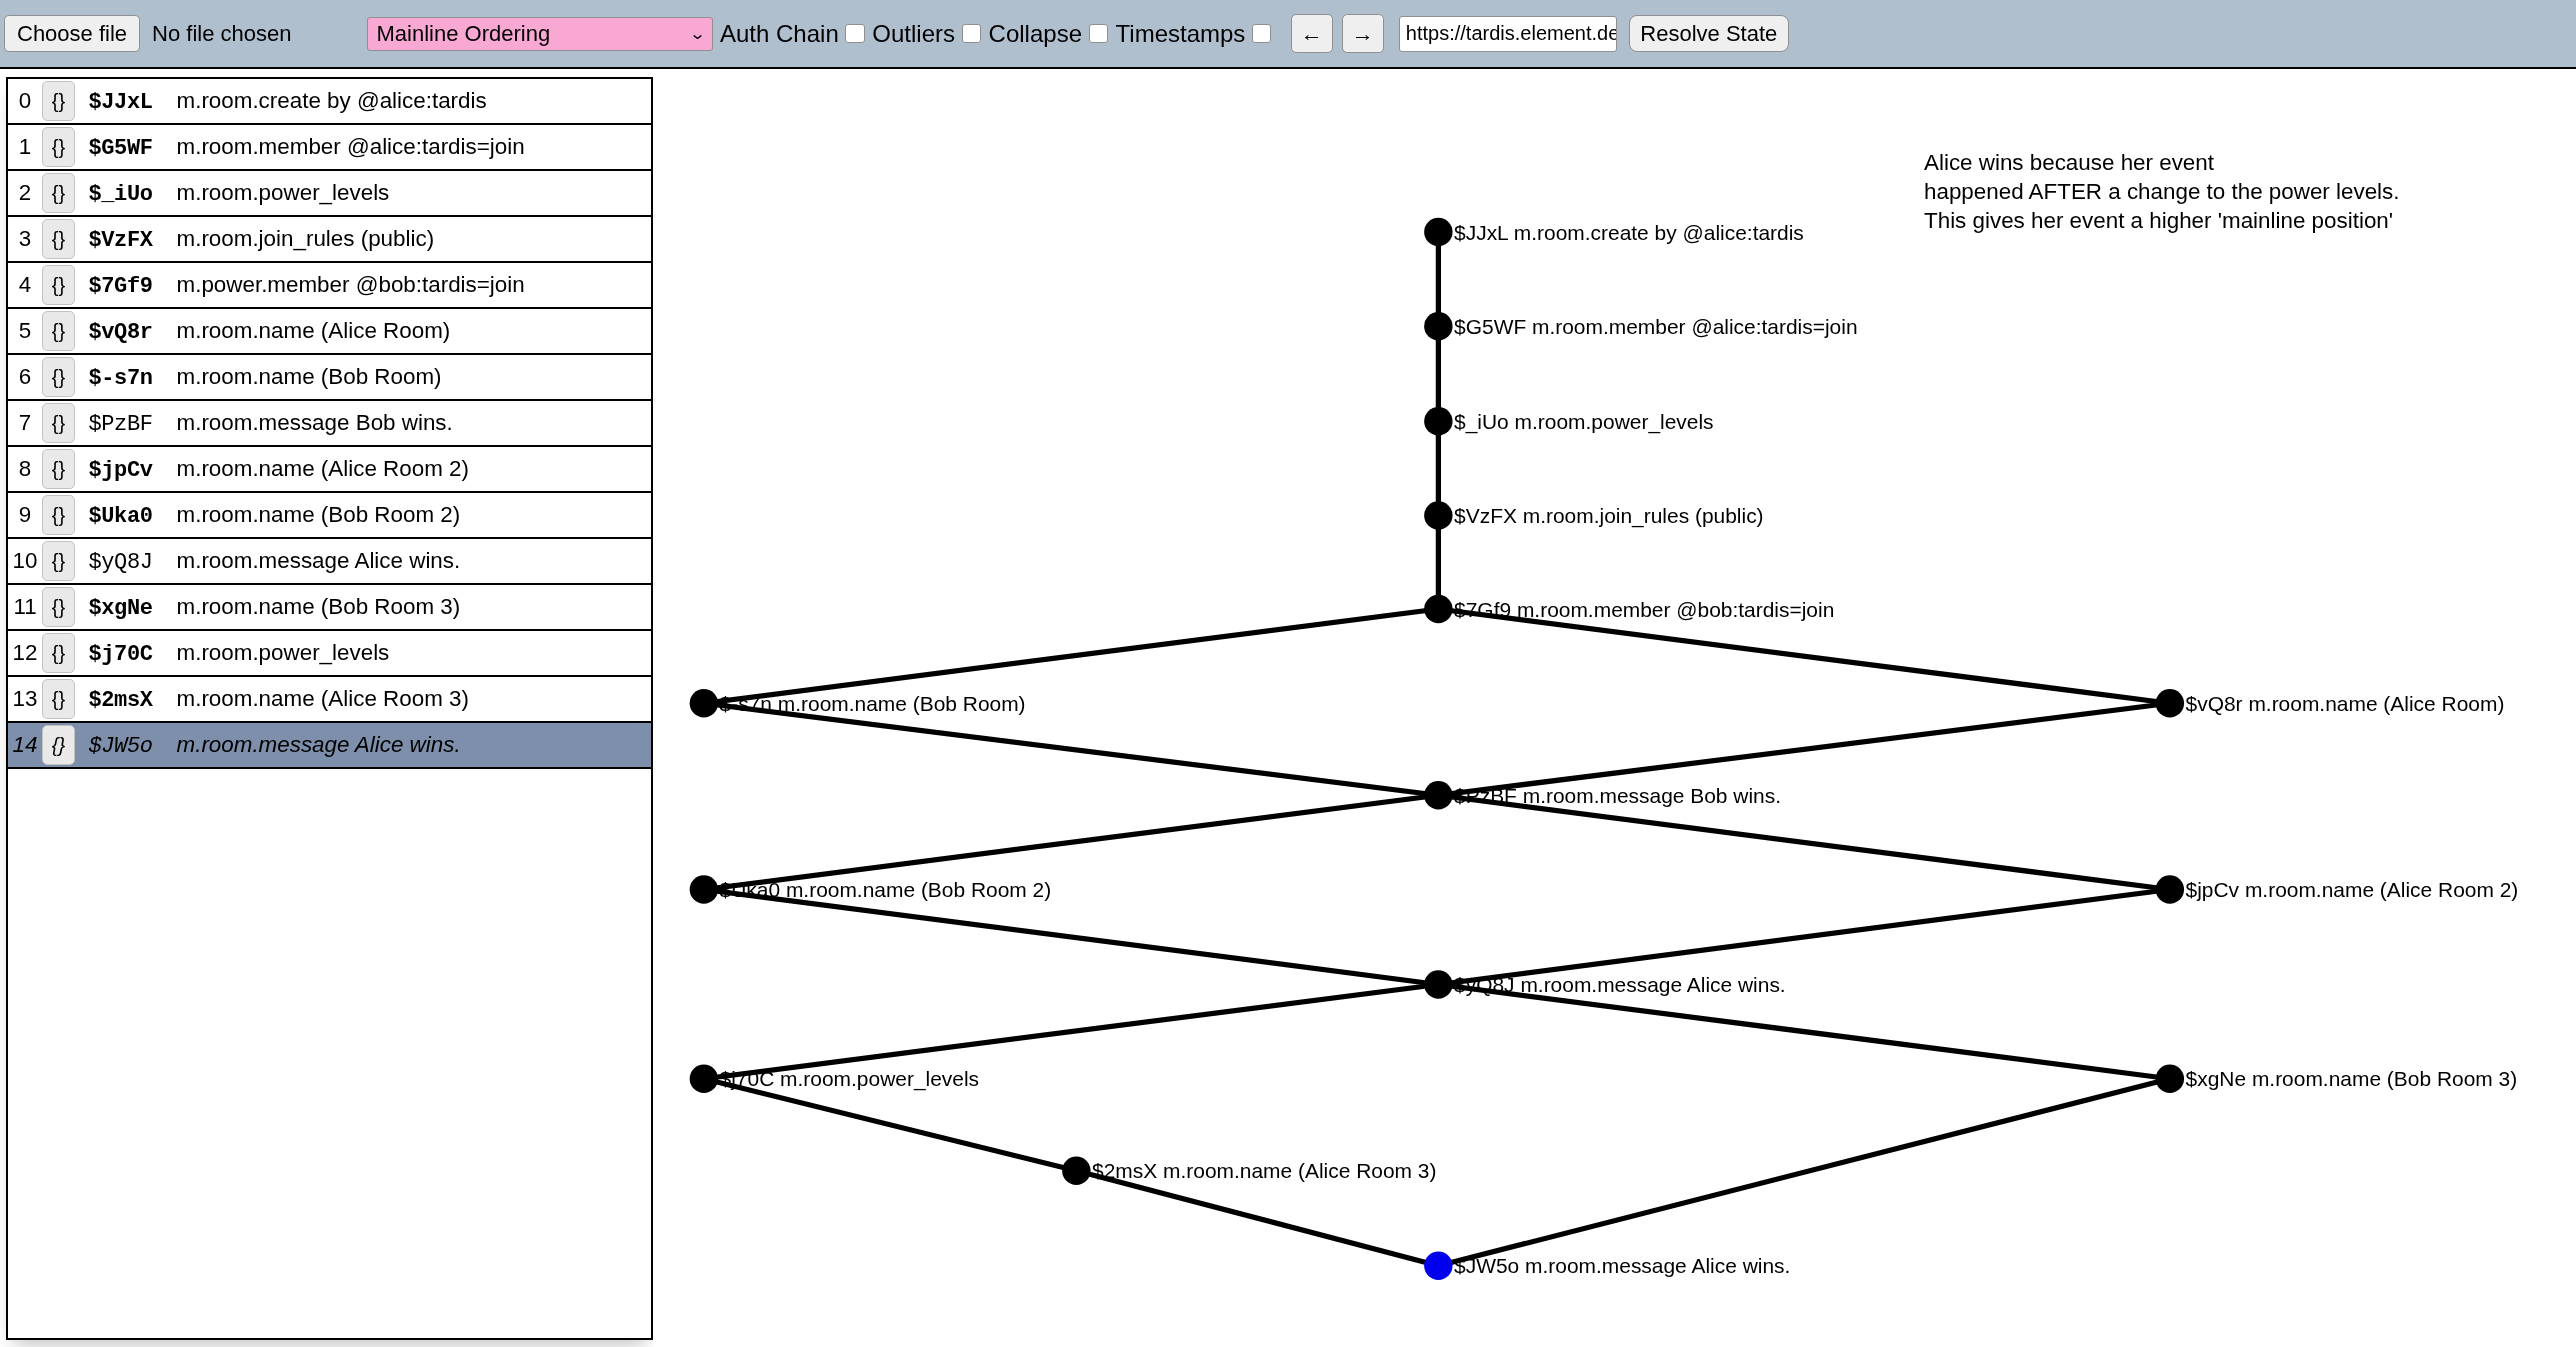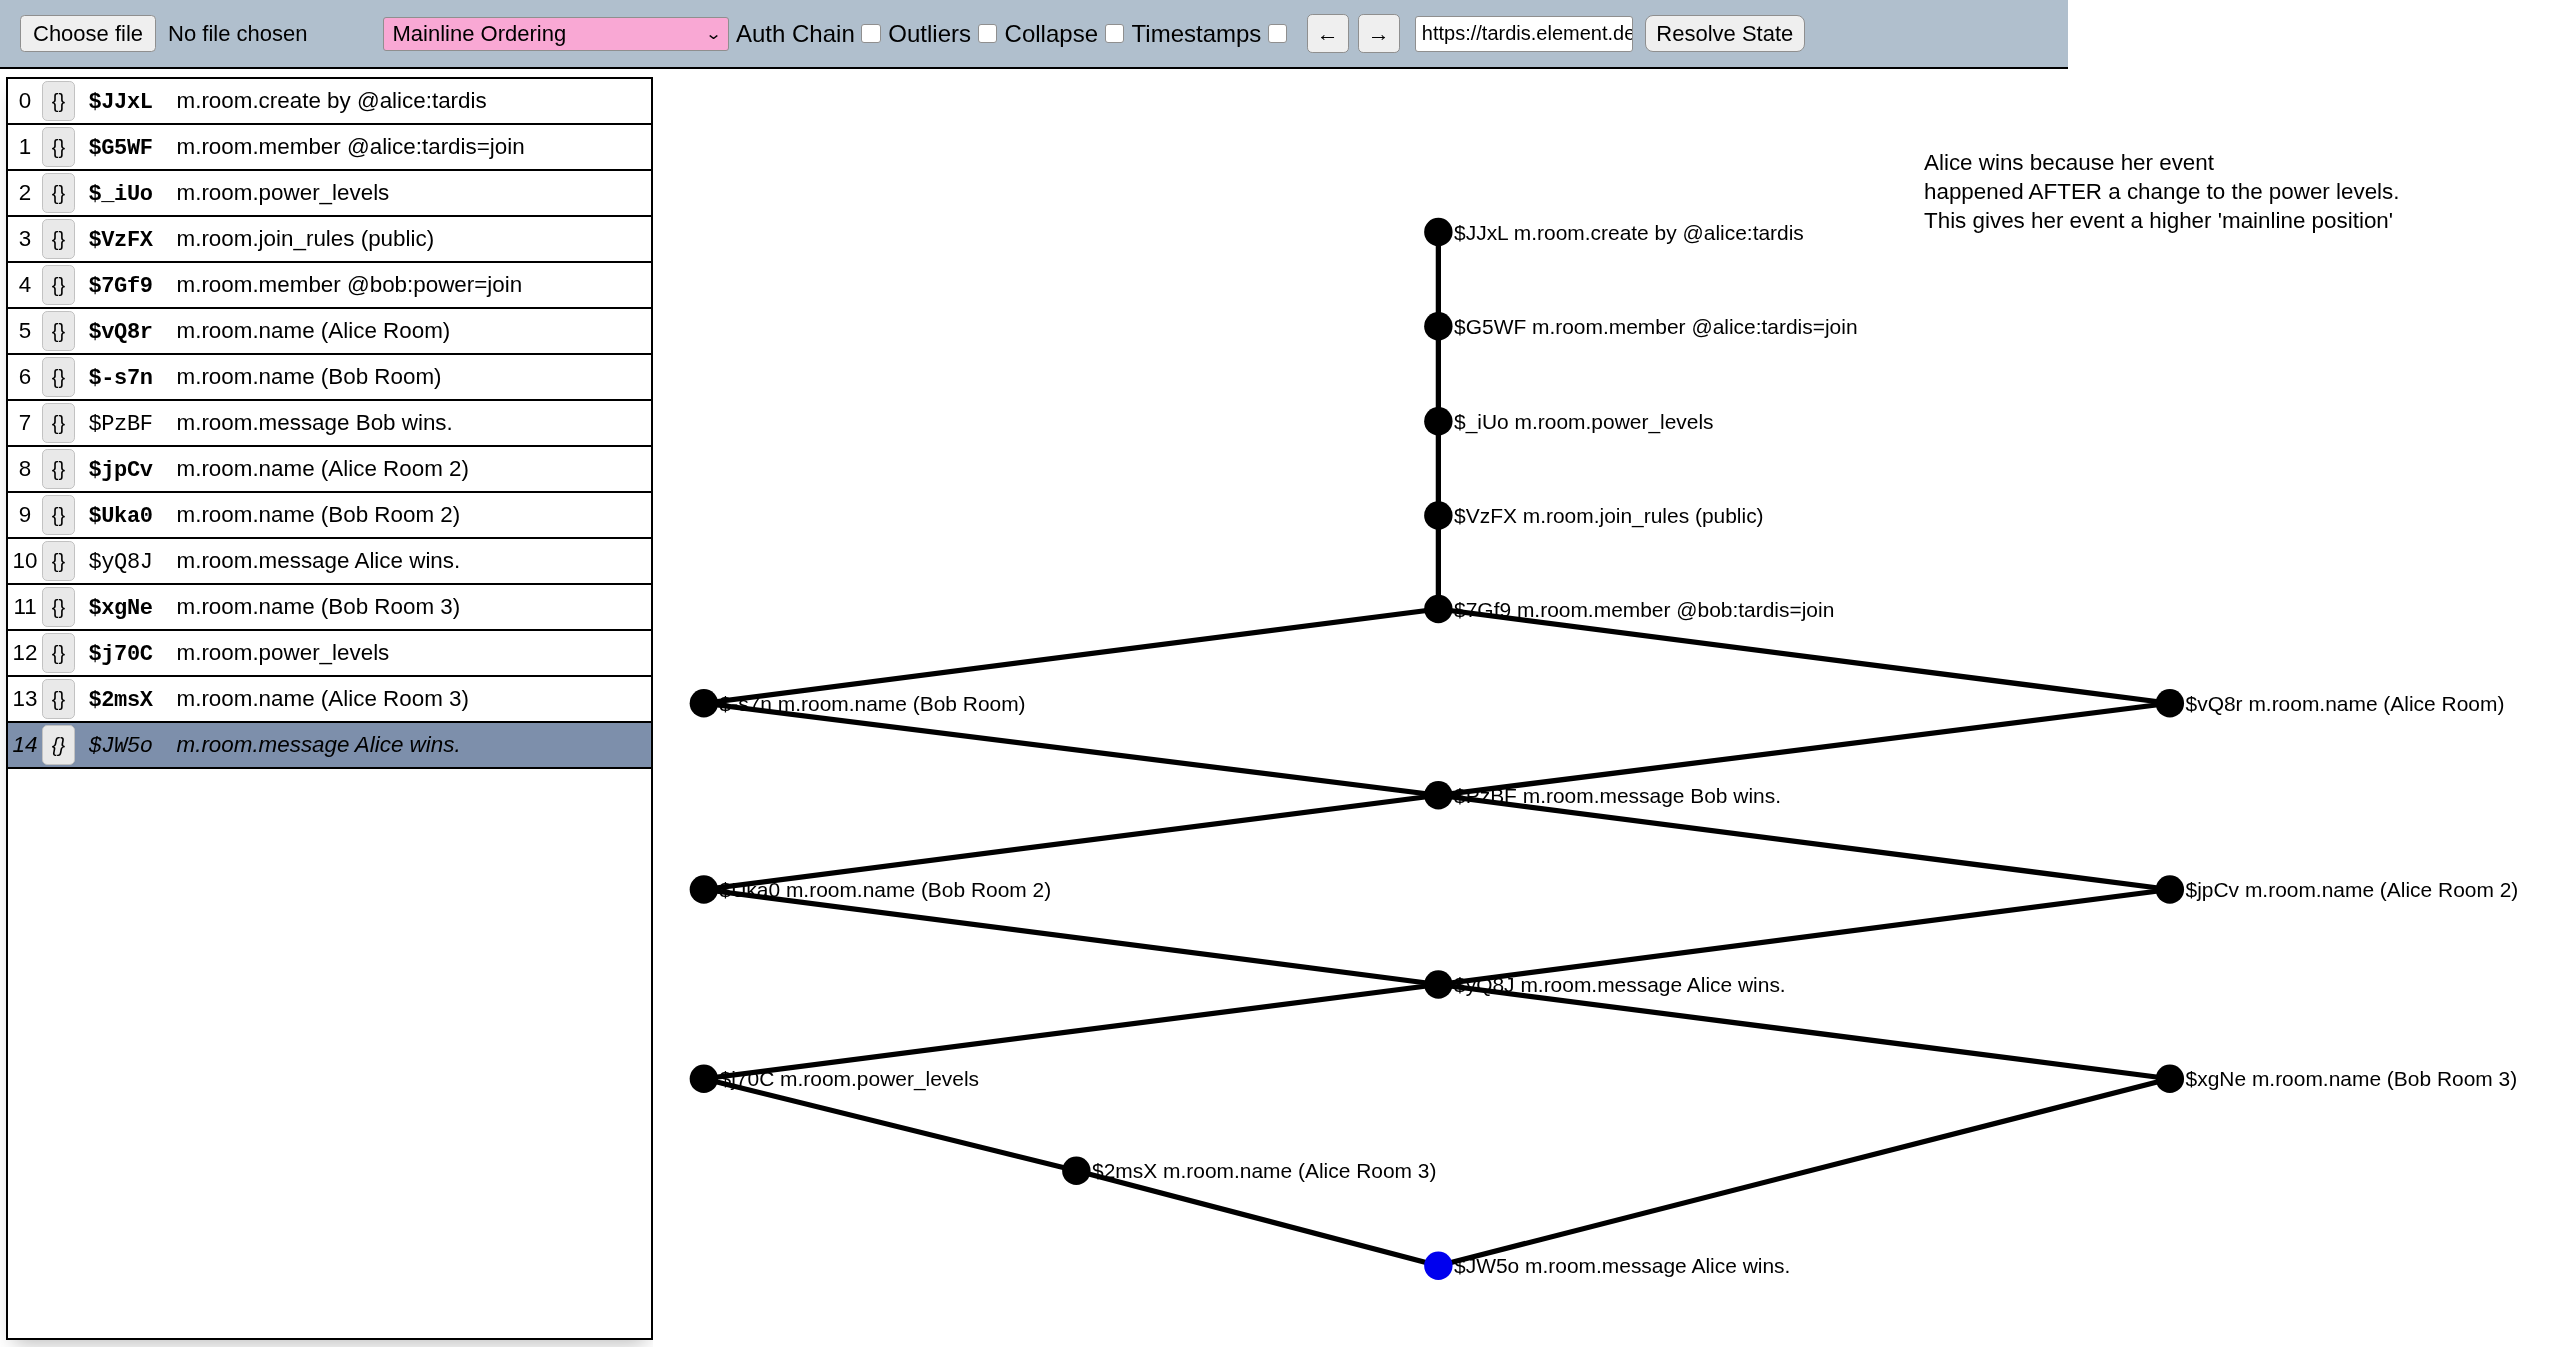--- a/index.html
+++ b/index.html
@@ -14,28 +14,28 @@
     width: 2576px;
     height: 1348px;
     overflow: hidden;
     background: #ffffff;
   }
 
   
   #toolbar {
     position: absolute;
     left: 0; top: 0;
-    width: 2068px;
+    width: 2576px;
     height: 69px;
     background: #b0bfcd;
     border-bottom: 2.2px solid #000;
     box-sizing: border-box;
     display: flex;
     align-items: center;
-    padding-left: 20px;
+    padding-left: 4px;
     gap: 0px;
   }
   .tb-filebtn {
     font-family: "Liberation Sans", sans-serif;
     font-size: 22px;
     background: #efefef;
     border: 1.5px solid #8f8f8f;
     border-radius: 4.5px;
     padding: 4.5px 12px;
     color: #000;
@@ -272,21 +272,21 @@
         <div class="ev-text"><span class="ev-id bold">$_iUo</span><span class="ev-desc">m.room.power_levels</span></div>
       </div>
       <div class="ev-row">
         <div class="ev-idx">3</div>
         <div class="ev-json">{}</div>
         <div class="ev-text"><span class="ev-id bold">$VzFX</span><span class="ev-desc">m.room.join_rules (public)</span></div>
       </div>
       <div class="ev-row">
         <div class="ev-idx">4</div>
         <div class="ev-json">{}</div>
-        <div class="ev-text"><span class="ev-id bold">$7Gf9</span><span class="ev-desc">m.room.member @bob:power=join</span></div>
+        <div class="ev-text"><span class="ev-id bold">$7Gf9</span><span class="ev-desc">m.power.member @bob:tardis=join</span></div>
       </div>
       <div class="ev-row">
         <div class="ev-idx">5</div>
         <div class="ev-json">{}</div>
         <div class="ev-text"><span class="ev-id bold">$vQ8r</span><span class="ev-desc">m.room.name (Alice Room)</span></div>
       </div>
       <div class="ev-row">
         <div class="ev-idx">6</div>
         <div class="ev-json">{}</div>
         <div class="ev-text"><span class="ev-id bold">$-s7n</span><span class="ev-desc">m.room.name (Bob Room)</span></div>

